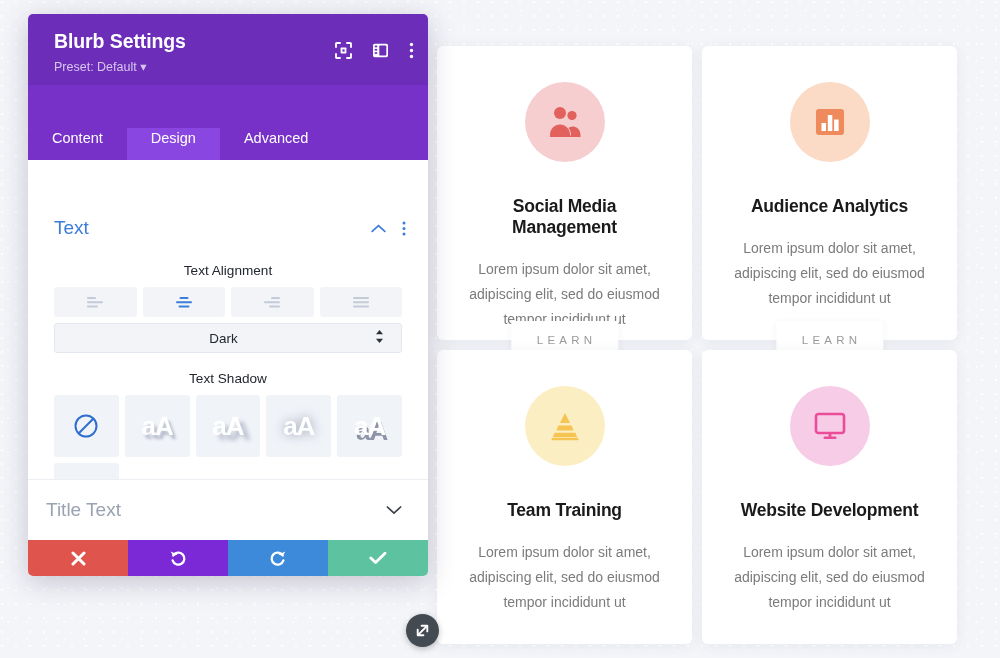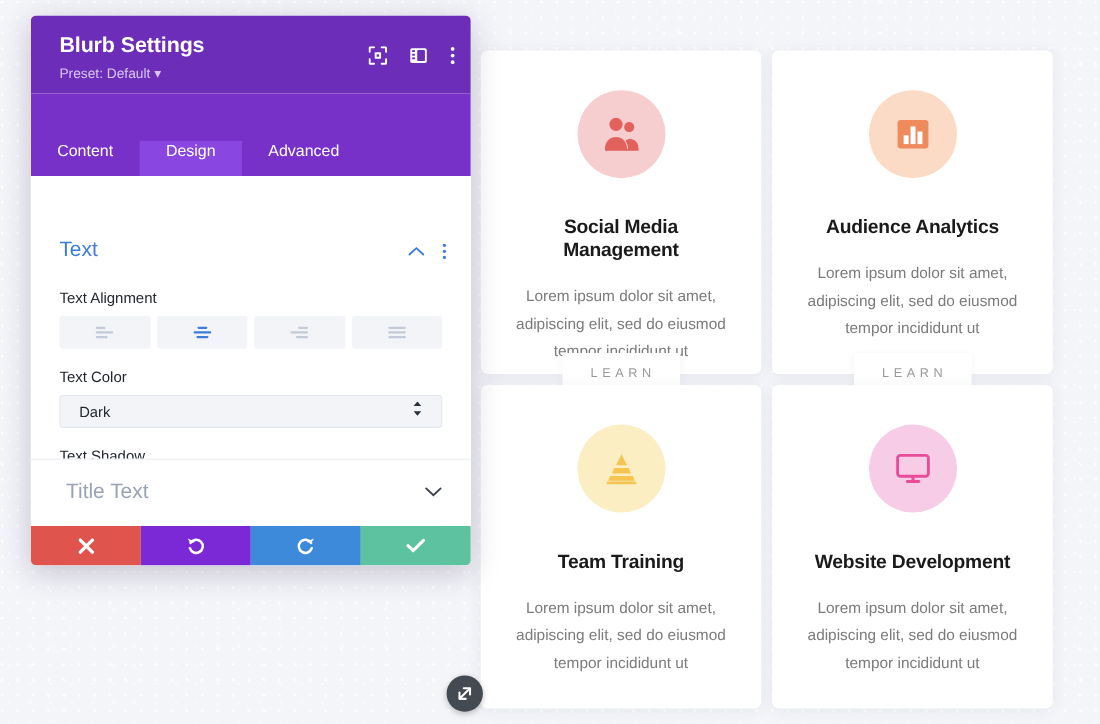--- a/index.html
+++ b/index.html
@@ -90,21 +90,21 @@
     box-shadow: 0 1px 7px rgba(40,50,90,0.05);
     white-space: nowrap;
   }
 
   
   #settings-modal {
     position: absolute;
     left: 28px;
     top: 14px;
     width: 400px;
-    height: 500px;
+    height: 562px;
     border-radius: 5px;
     overflow: hidden;
     box-shadow: 0 6px 28px rgba(30,20,70,0.22);
     display: flex;
     flex-direction: column;
     background: #ffffff;
   }
 
   .modal-header {
     background: #6c2eb9;
@@ -164,21 +164,21 @@
     padding: 18px 22px 6px 26px;
     margin-top: 39px;
   }
   .section-head .sec-title {
     color: #3c7ddb;
     font-size: 19px;
     flex: 1 1 auto;
   }
   .sec-ic { margin-left: 16px; line-height: 0; cursor: pointer; }
 
-  .field { padding: 6px 26px 0 26px; }
+  .field { padding: 6px 26px 0 26px; text-align: center; }
   .field-label {
     font-size: 13.6px;
     color: #23272e;
     margin-bottom: 9px;
     margin-top: 12px;
   }
 
   .align-row { display: flex; gap: 6px; }
   .align-btn {
     flex: 1 1 0;
@@ -227,21 +227,21 @@
     letter-spacing: -1px;
   }
   .sh1 { text-shadow: 3px 4px 3px rgba(90,100,130,0.40); }
   .sh2 { text-shadow: 6px 5px 4px rgba(90,100,130,0.40); }
   .sh3 { text-shadow: 0 0 11px rgba(90,100,130,0.60); }
   .sh4 { text-shadow: 2px 5px 0 rgba(60,70,100,0.55); }
   .sh5 { text-shadow: 6px 6px 0 rgba(60,70,100,0.55); }
 
   .collapsed-row {
     border-top: 1px solid #eceef3;
-    padding: 19px 26px 19px 32px;
+    padding: 19px 26px 19px 18px;
     display: flex;
     align-items: center;
     cursor: pointer;
     position: absolute;
     left: 0; right: 0; bottom: 0;
     background: #ffffff;
     gap: 14px;
   }
   .collapsed-row .ct {
     flex: 1 1 auto;
@@ -432,21 +432,20 @@
           <svg width="22" height="14" viewBox="0 0 22 14">
             <rect x="3" y="2" width="16" height="2" rx="1" fill="#c3cbd8"></rect>
             <rect x="3" y="6.2" width="16" height="2" rx="1" fill="#c3cbd8"></rect>
             <rect x="3" y="10.4" width="16" height="2" rx="1" fill="#c3cbd8"></rect>
           </svg>
         </div>
       </div>
     </div>
 
     <div class="field">
-      <div class="field-label">Text Color</div>
       <div class="select-box">
         <span class="select-value">Dark</span>
         <span>
           <svg width="9" height="15" viewBox="0 0 9 15">
             <path d="M4.5 1 L8 5.2 H1 Z" fill="#2b313a"></path>
             <path d="M4.5 14 L8 9.8 H1 Z" fill="#2b313a"></path>
           </svg>
         </span>
       </div>
     </div>

